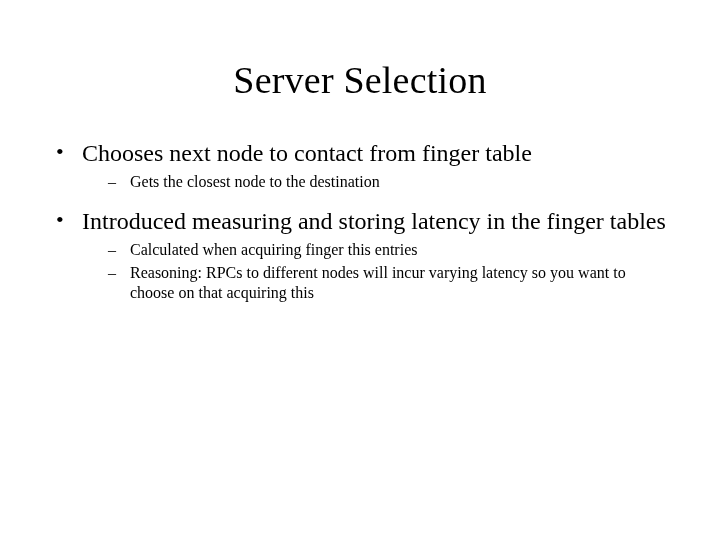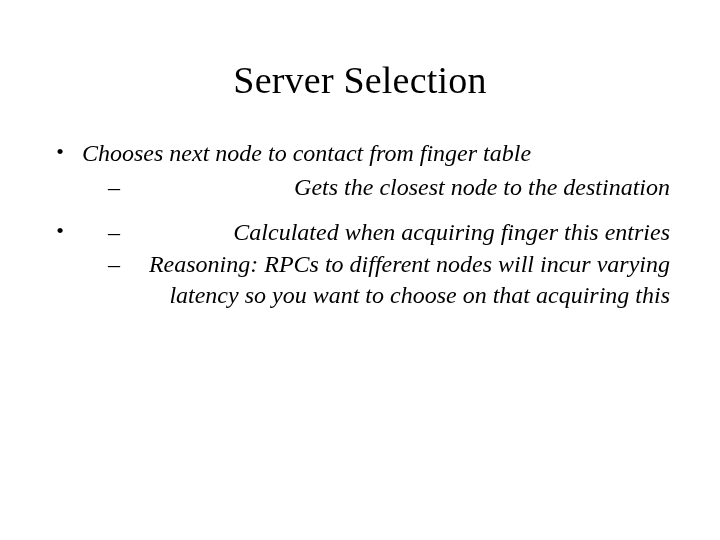--- a/index.html
+++ b/index.html
@@ -31,37 +31,35 @@
   }
   ul.level1 {
     list-style: none;
     margin: 0;
     padding: 0;
   }
   ul.level1 > li {
     position: relative;
     padding-left: 32px;
     margin-bottom: 10px;
-    font-style: italic;
   }
   ul.level1 > li::before {
     content: "•";
     position: absolute;
     left: 6px;
     top: 0;
     font-size: 22px;
     line-height: 1.25;
   }
   ul.level2 {
     list-style: none;
     margin: 4px 0 14px 0;
     padding: 0 0 0 26px;
-    font-size: 24px;
+    font-size: 16px;
     line-height: 1.28;
-    text-align: right;
   }
   ul.level2 > li {
     position: relative;
     padding-left: 22px;
     margin-bottom: 2px;
   }
   ul.level2 > li::before {
     content: "–";
     position: absolute;
     left: 0;
@@ -75,20 +73,21 @@
   <div class="title">Server Selection</div>
   <div class="content">
     <ul class="level1">
       <li>
         <span>Chooses next node to contact from finger table</span>
         <ul class="level2">
           <li><span>Gets the closest node to the destination</span></li>
         </ul>
       </li>
       <li>
+        <span>Introduced  measuring and storing latency in the finger tables</span>
         <ul class="level2">
           <li><span>Calculated when acquiring finger this entries</span></li>
           <li><span>Reasoning: RPCs to different nodes will incur varying latency so you want to choose on that acquiring this</span></li>
         </ul>
       </li>
     </ul>
   </div>
 </div>
 
 </body></html>

